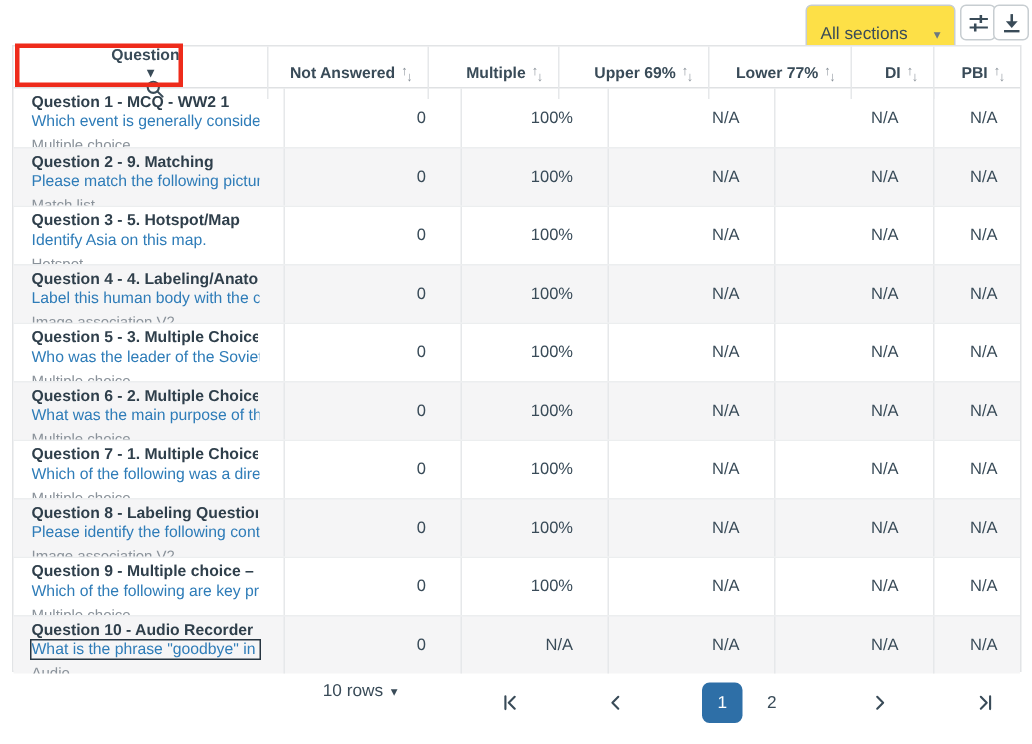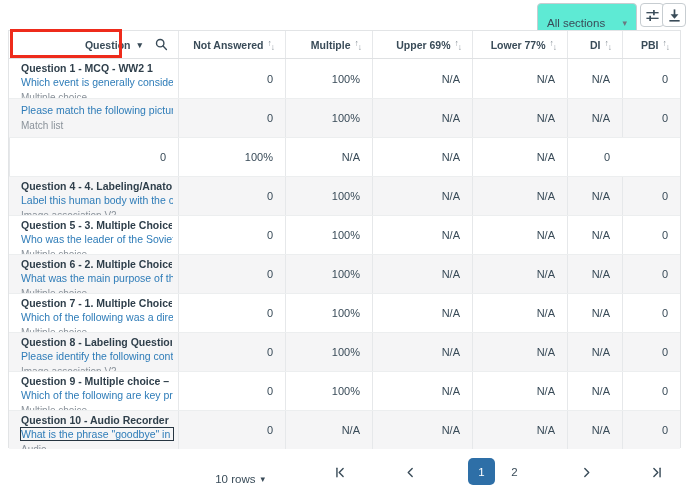--- a/index.html
+++ b/index.html
@@ -3,21 +3,21 @@
 <meta charset="utf-8">
 <style>
   * { margin:0; padding:0; box-sizing:border-box; }
   html,body { background:#fff; }
   body { font-family:"Liberation Sans", sans-serif; color:#394B58; }
   #screen { position:relative; width:688px; height:496px; background:#fff; overflow:hidden; }
 
   
   .sections-select {
     position:absolute; left:537px; top:3px; width:100px; height:40px;
-    border:1px solid #c7cdd1; border-radius:4px; background:#5eead4;
+    border:1px solid #c7cdd1; border-radius:4px; background:#fde047;
     display:flex; align-items:center; justify-content:space-between;
     padding:0 9px; font-size:11.5px; color:#394B58; cursor:pointer;
   }
   .sections-select .caret { font-size:9px; color:#6b7780; }
   .icon-btn {
     position:absolute; top:3px; width:24px; height:24px;
     border:1px solid #c7cdd1; border-radius:4px; background:#fff;
     display:flex; align-items:center; justify-content:center; cursor:pointer;
   }
   .icon-btn.filter { left:640px; }
@@ -28,47 +28,47 @@
     position:absolute; left:8px; top:30px; width:673px; height:418px;
     border:1px solid #e2e4e6; background:#fff;
   }
   .thead { display:grid; grid-template-columns:169px 107px 87px 100px 95px 55px 58px;
     height:28px; border-bottom:1px solid #dfe1e3; }
   .th {
     display:flex; align-items:center; justify-content:flex-end;
     padding-right:10px; font-size:10.5px; font-weight:700; color:#394B58;
     border-left:1px solid #e6e8ea; white-space:nowrap;
   }
-  .th.question { justify-content:flex-end; padding-left:17px; border-left:none; }
+  .th.question { justify-content:space-between; padding-left:17px; border-left:none;flex-direction:column; }
   .th.question .caret { font-size:9px; margin-left:7px; }
   .th.question svg { margin-left:13px; }
   .sort-icon { display:inline-flex; margin-left:4px; color:#8a929a; font-size:8.5px; line-height:8px; }
   .sort-icon .up { position:relative; top:-2px; }
   .sort-icon .dn { position:relative; top:2px; margin-left:-1px; }
 
   .trow { display:grid; grid-template-columns:169px 107px 87px 100px 95px 55px 58px;
-    height:39px; border-top:1px solid #eceeef; }
+    height:39px; border-top:1px solid #eceeef;gap:11px; }
   .trow:first-child { border-top:none; }
   .trow.stripe { background:#f5f5f6; }
   .qcell { padding:3px 6px 0 12px; overflow:hidden; }
   .qtitle { font-size:10.5px; font-weight:700; color:#2f3f4b; line-height:12px; white-space:nowrap; overflow:hidden; }
   .qlink { font-size:10.5px; color:#2e7cb8; line-height:12px; white-space:nowrap; overflow:hidden;
     text-decoration:none; display:inline-block; max-width:152px; cursor:pointer; }
   .qlink.outlined { outline:1px solid #273541; outline-offset:0px; }
   .qtype { font-size:10px; color:#8a929a; line-height:12px; white-space:nowrap; overflow:hidden; }
   .vcell { display:flex; align-items:center; justify-content:flex-end;
     padding-right:12px; font-size:11px; color:#394B58; border-left:1px solid #e6e8ea; }
 
   
   .red-box { position:absolute; left:10px; top:29px; width:112px; height:29px;
     border:3px solid #ee2b1b; pointer-events:none; z-index:5; }
 
   
   .pagination { position:absolute; right:17px; top:455px; height:30px;
-    display:flex; align-items:flex-end;gap:40px; }
+    display:flex; align-items:flex-start;gap:40px; }
   .rows-select { display:flex; align-items:center; font-size:11.5px; color:#394B58;
     cursor:pointer; margin-right:20px; }
   .rows-select .caret { font-size:9px; margin-left:5px; }
   .pg-btn { width:24px; height:26px; display:flex; align-items:center; justify-content:center;
     background:transparent; border:none; cursor:pointer; color:#394B58; margin:0 3px; }
   .pg-num { min-width:27px; height:27px; display:flex; align-items:center; justify-content:center;
     font-size:11.5px; border-radius:5px; margin:0 3px; cursor:pointer; color:#394B58;
     border:none; background:transparent; }
   .pg-num.active { background:#2e6fa7; color:#fff; }
   svg { display:block; }
@@ -164,29 +164,30 @@
         <div class="trow">
           <div class="qcell"><div class="qtitle">Question 1 - MCQ - WW2 1</div><a class="qlink">Which event is generally considered the…</a><div class="qtype">Multiple choice</div></div>
           <div class="vcell">0</div>
           <div class="vcell">100%</div>
           <div class="vcell">N/A</div>
           <div class="vcell">N/A</div>
           <div class="vcell">N/A</div>
           <div class="vcell">0</div>
         </div>
         <div class="trow stripe">
-          <div class="qcell"><a class="qlink">Please match the following pictures with…</a><div class="qtype">Match list</div></div>
-          <div class="vcell">0</div>
-          <div class="vcell">100%</div>
-          <div class="vcell">N/A</div>
-          <div class="vcell">N/A</div>
-          <div class="vcell">N/A</div>
-          <div class="vcell">0</div>
-        </div>
-        <div class="trow">
+          <div class="qcell"><div class="qtitle">Question 2 - 9. Matching</div><a class="qlink">Please match the following pictures with…</a><div class="qtype">Match list</div></div>
+          <div class="vcell">0</div>
+          <div class="vcell">100%</div>
+          <div class="vcell">N/A</div>
+          <div class="vcell">N/A</div>
+          <div class="vcell">N/A</div>
+          <div class="vcell">0</div>
+        </div>
+        <div class="trow">
+          <div class="qcell"><div class="qtitle">Question 3 - 5. Hotspot/Map</div><a class="qlink">Identify Asia on this map.</a><div class="qtype">Hotspot</div></div>
           <div class="vcell">0</div>
           <div class="vcell">100%</div>
           <div class="vcell">N/A</div>
           <div class="vcell">N/A</div>
           <div class="vcell">N/A</div>
           <div class="vcell">0</div>
         </div>
         <div class="trow stripe">
           <div class="qcell"><div class="qtitle">Question 4 - 4. Labeling/Anatomy</div><a class="qlink">Label this human body with the correct …</a><div class="qtype">Image association V2</div></div>
           <div class="vcell">0</div>

